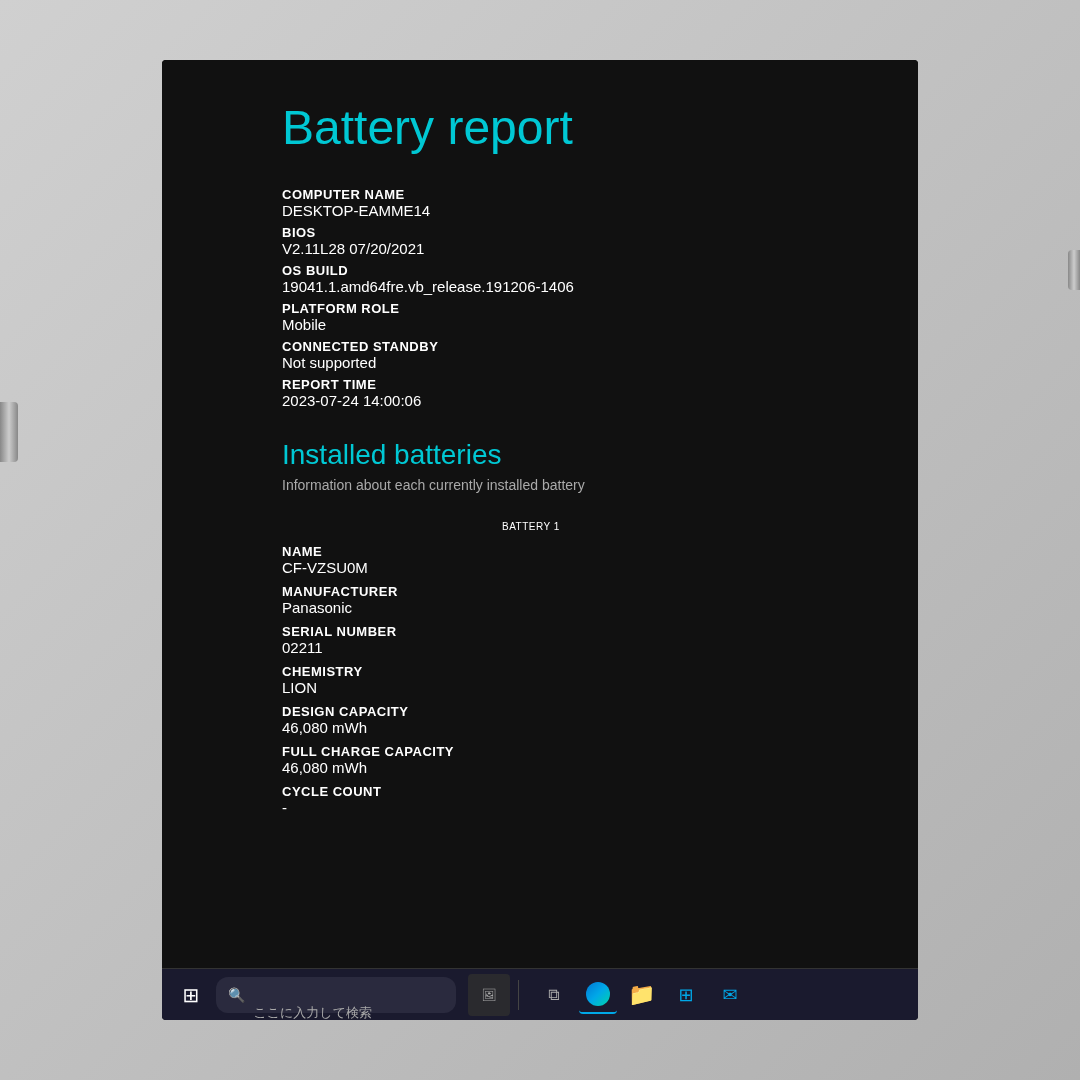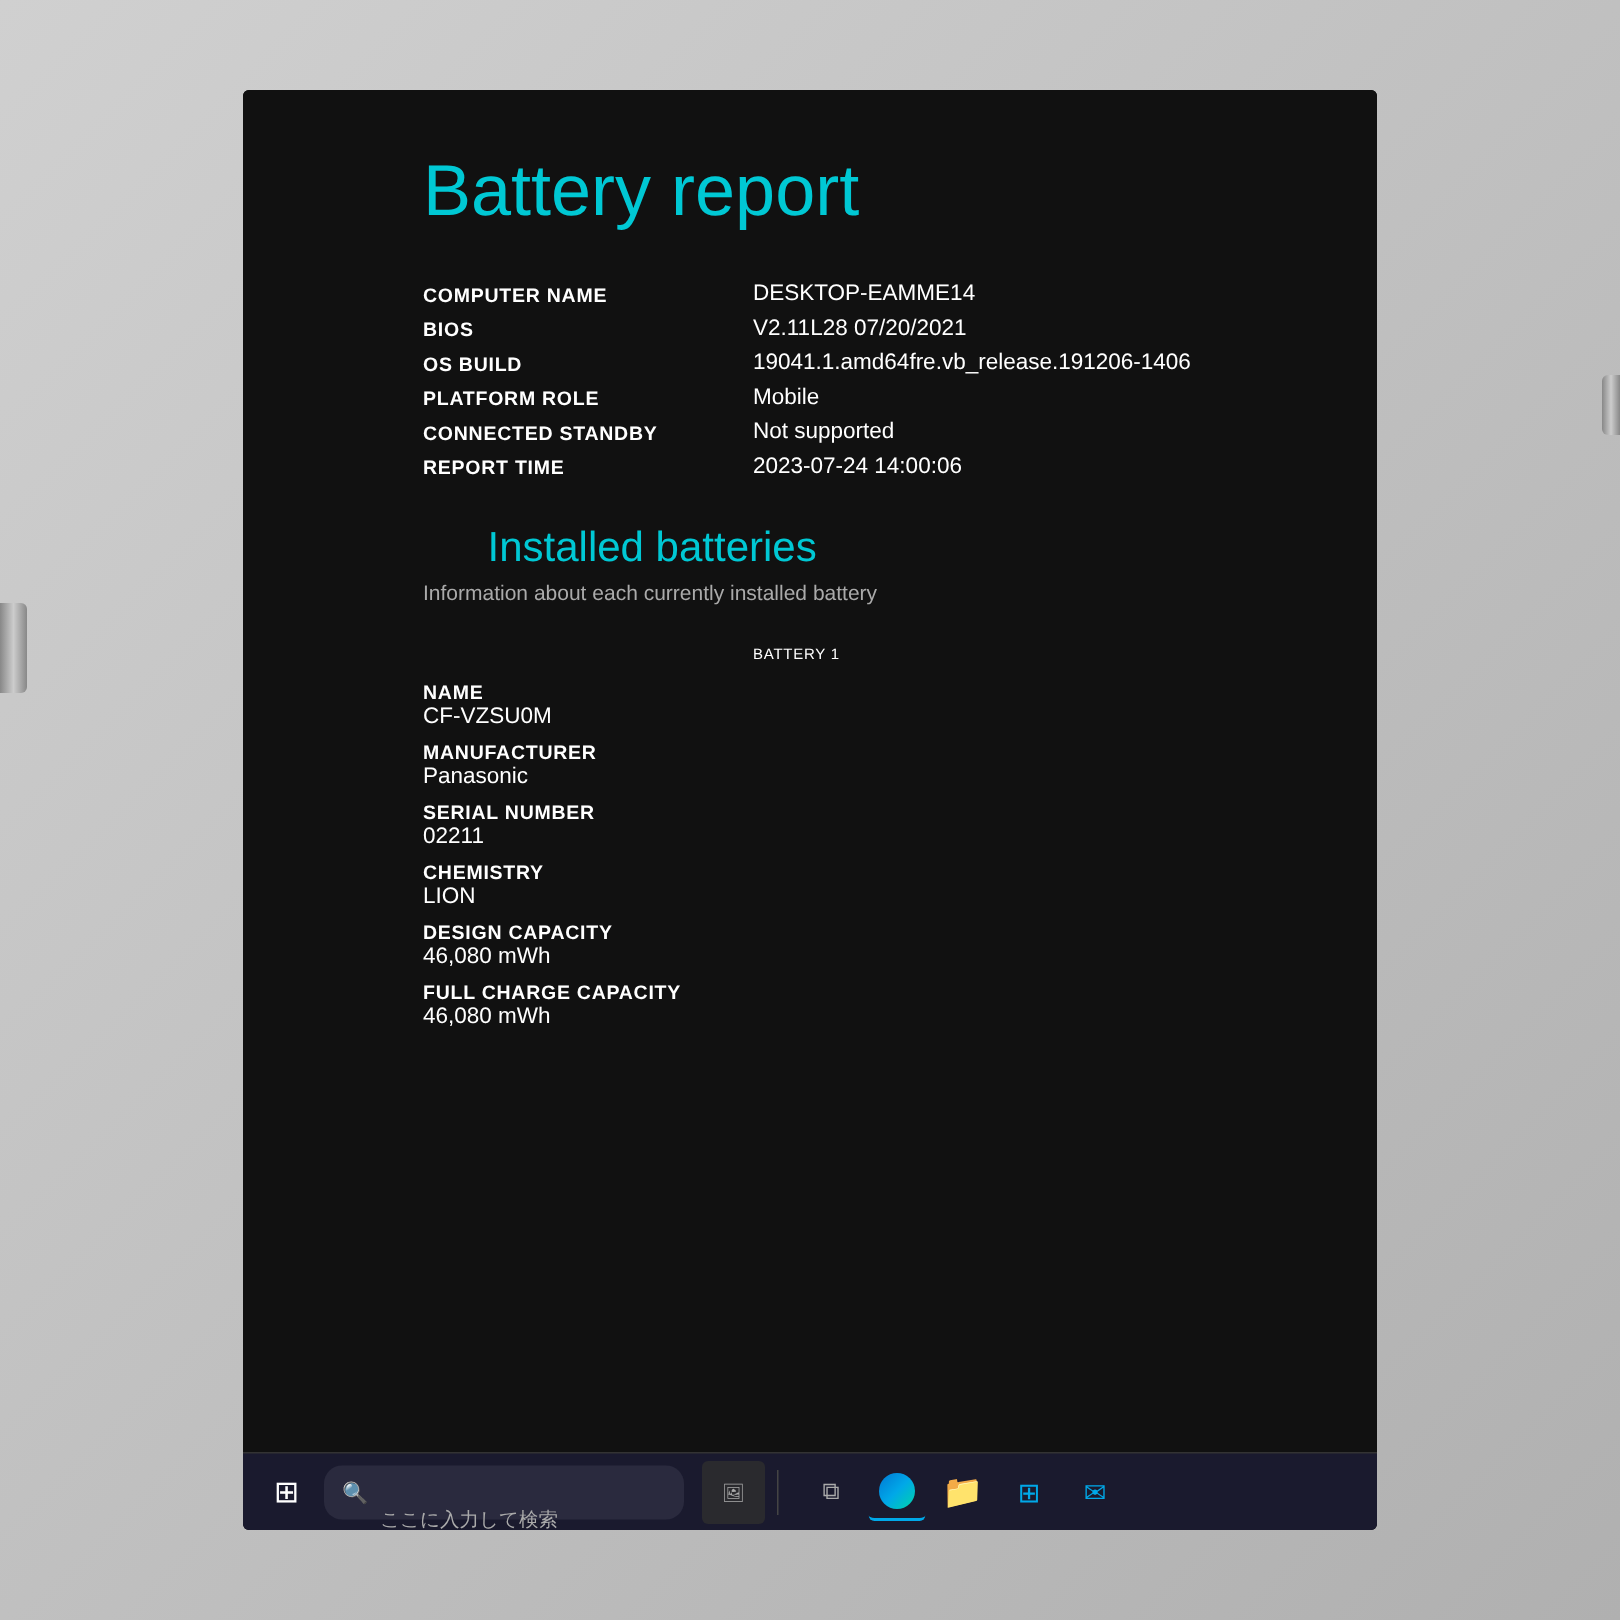--- a/index.html
+++ b/index.html
@@ -48,22 +48,23 @@
       margin-bottom: 32px;
     }
 
     .info-table {
       width: 100%;
       margin-bottom: 30px;
     }
 
     .info-row {
       display: flex;
-      align-items: flex-end;
+      align-items: flex-start;
       margin-bottom: 6px;
+      flex-direction: column;
     }
 
     .info-label {
       font-size: 13px;
       font-weight: 700;
       color: #ffffff;
       letter-spacing: 0.5px;
       min-width: 220px;
       text-transform: uppercase;
     }
@@ -73,21 +74,20 @@
       color: #ffffff;
       font-weight: 400;
     }
 
     .section-title {
       font-size: 28px;
       font-weight: 300;
       color: #00c8d4;
       margin-bottom: 6px;
       margin-top: 20px;
-      margin-left: 43px;
     }
 
     .section-subtitle {
       font-size: 14px;
       color: #aaaaaa;
       margin-bottom: 28px;
     }
 
     .battery-header {
       font-size: 10px;
@@ -307,20 +307,24 @@
       <span class="battery-value">LION</span>
     </div>
             <div class="battery-row">
       <span class="battery-label">DESIGN CAPACITY</span>
       <span class="battery-value">46,080 mWh</span>
     </div>
             <div class="battery-row">
       <span class="battery-label">FULL CHARGE CAPACITY</span>
       <span class="battery-value">46,080 mWh</span>
     </div>
+            <div class="battery-row">
+      <span class="battery-label">CYCLE COUNT</span>
+      <span class="battery-value">-</span>
+    </div>
           </div>
       </div>
 
     </div>
 
     <div class="taskbar">
       <div class="taskbar-start">⊞</div>
 
       <div class="taskbar-search">
         <span class="taskbar-search-icon">🔍</span>

